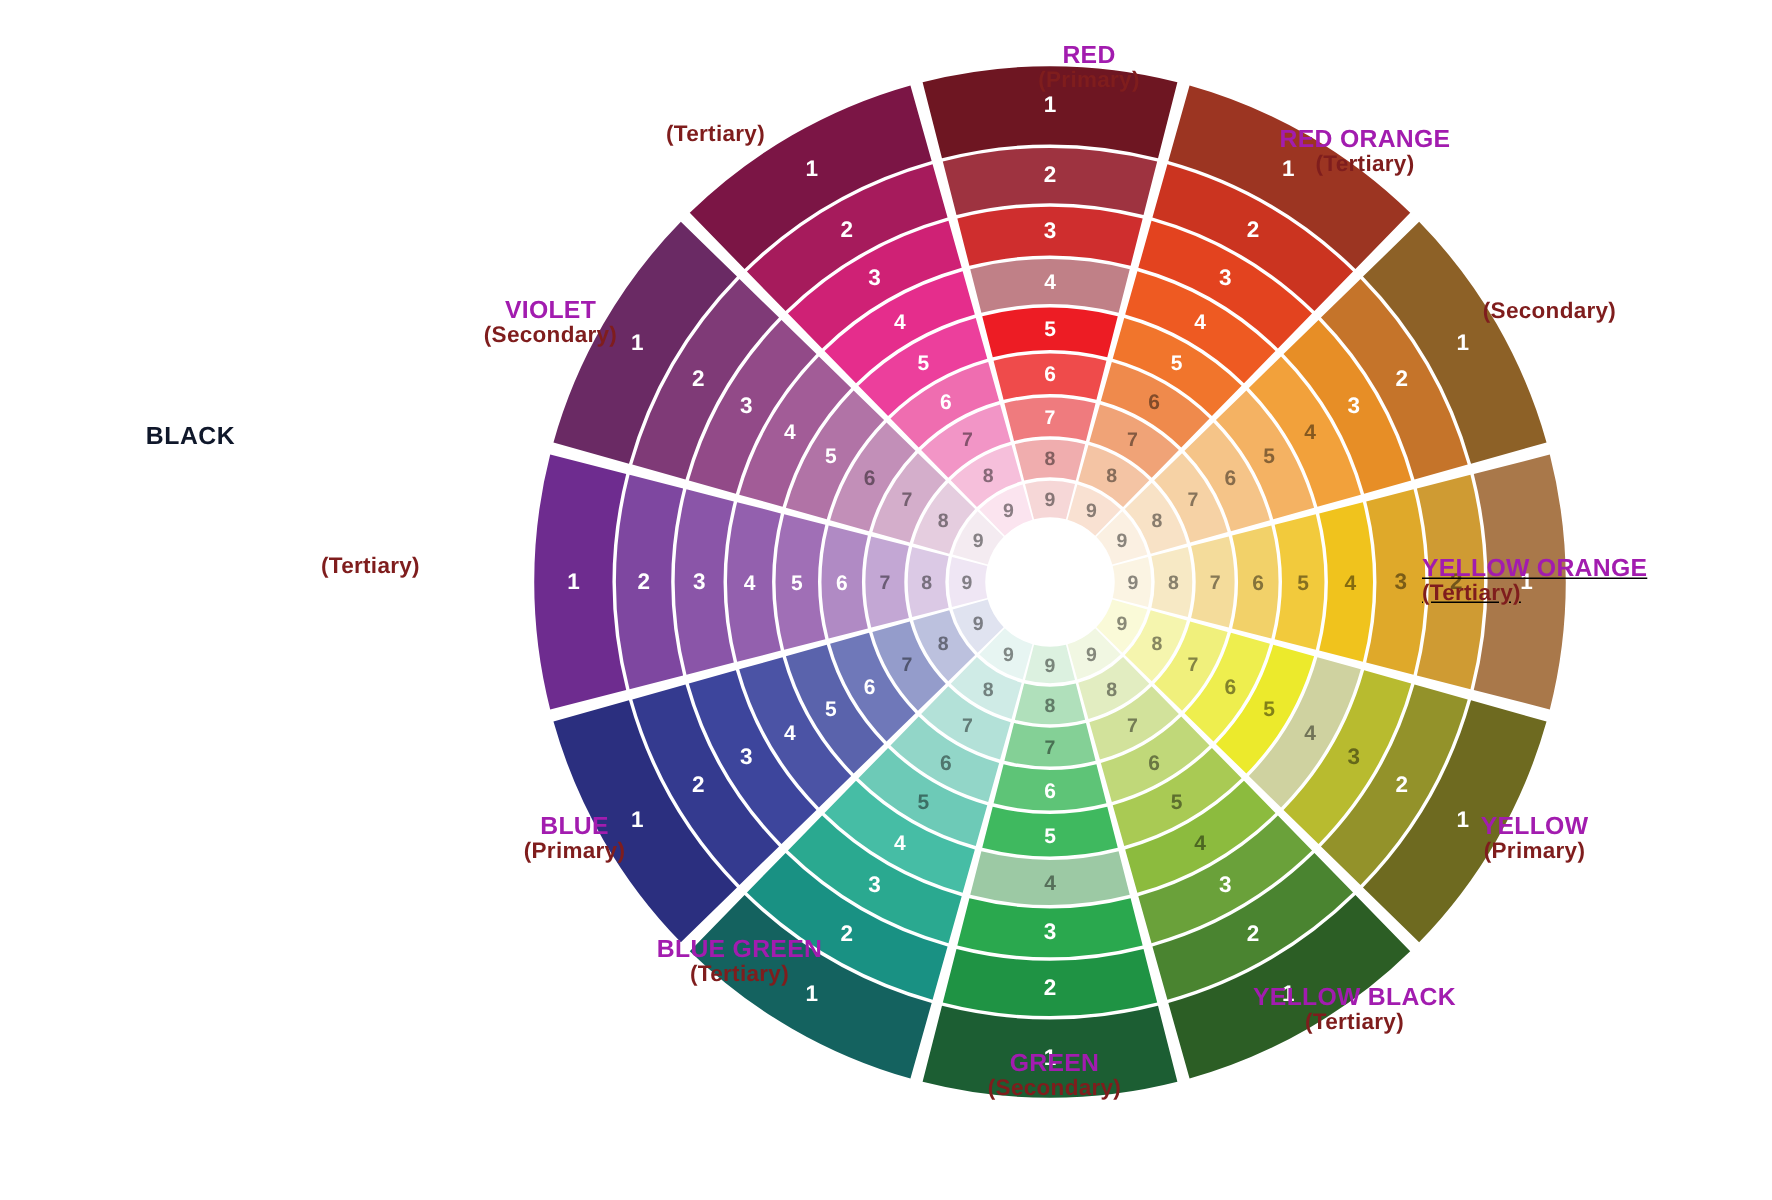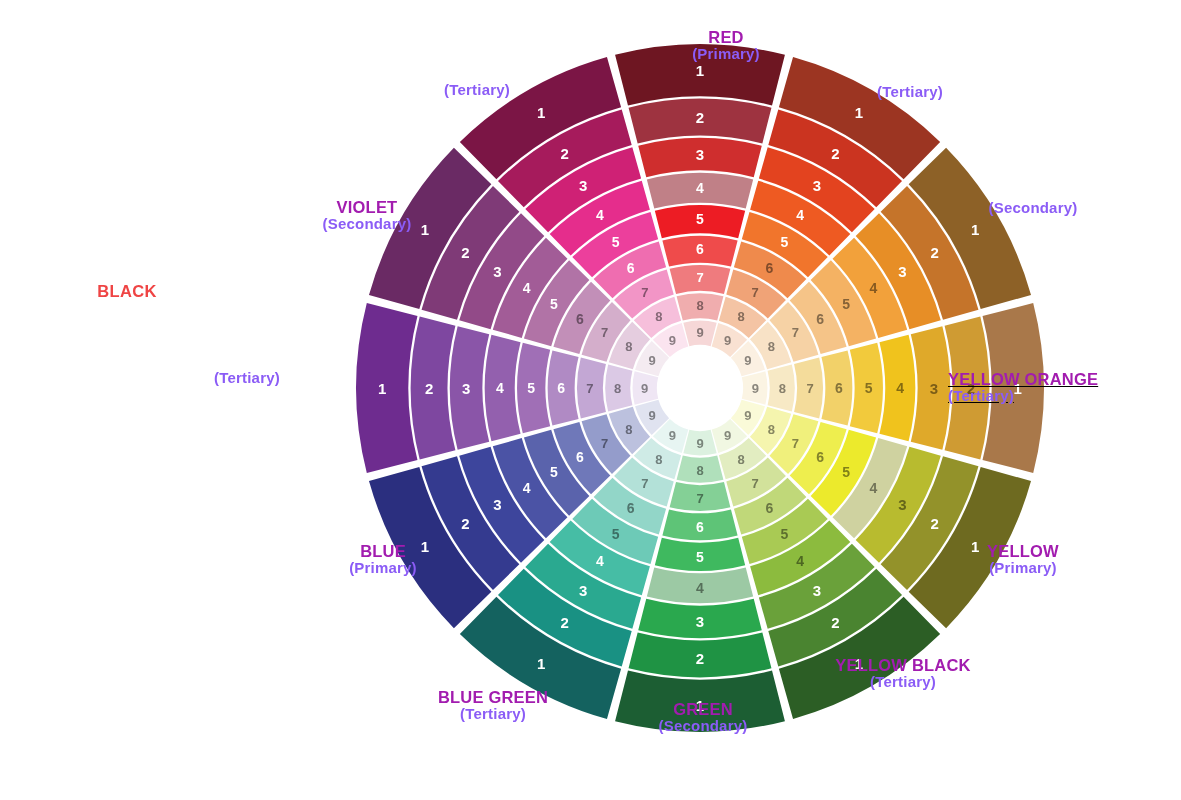--- a/index.html
+++ b/index.html
@@ -3,38 +3,38 @@
 <meta charset="utf-8">
 <style>
   html,body{margin:0;padding:0;background:#ffffff;}
   body{width:1181px;height:800px;position:relative;overflow:hidden;
        font-family:"Liberation Sans",sans-serif;}
 
   #wheel-wrap{position:absolute;left:0;top:0;width:1181px;height:800px;}
 
   .wheel-label{position:absolute;text-align:center;line-height:1.12;white-space:nowrap;}
   .wheel-label .name{font-size:16.5px;font-weight:bold;color:#a21caf;letter-spacing:.2px;}
-  .wheel-label .cls{font-size:15px;font-weight:bold;color:#8b5cf6;letter-spacing:.2px;}
+  .wheel-label .cls{font-size:15px;font-weight:bold;color:#7f1d1d;letter-spacing:.2px;}
 
   .lbl-red        {left:602px;  top:28px;  width:248px;}
   .lbl-red-violet {left:362px;  top:82px;  width:230px;}
   .lbl-violet     {left:262px;  top:198px; width:210px;text-align:center;}
   .lbl-blue-violet{left:214px;  top:370px; width:230px; text-align:left;}
   .lbl-blue       {left:288px;  top:542px; width:190px;}
-  .lbl-blue-green {left:378px;  top:688px; width:230px;}
+  .lbl-blue-green {left:378px;  top:624px; width:230px;}
   .lbl-green      {left:588px;  top:700px; width:230px;}
   .lbl-yellow-green{left:778px; top:656px; width:250px;}
   .lbl-yellow     {left:908px;  top:542px; width:230px;}
   .lbl-yellow-orange{left:948px;top:370px; width:232px; text-align:left;text-decoration:underline;}
   .lbl-orange     {left:918px;  top:200px; width:230px;}
   .lbl-red-orange {left:790px;  top:84px;  width:240px;}
 
   #black-legend{position:absolute;left:52px;top:282px;width:150px;height:220px;}
   #black-legend .bl-title{position:absolute;left:0;top:0;width:150px;text-align:center;
-      font-size:16.5px;font-weight:bold;color:#ef4444;letter-spacing:.4px;}
+      font-size:16.5px;font-weight:bold;color:#0f172a;letter-spacing:.4px;}
 </style>
 </head>
 <body>
 
 <div id="wheel-wrap">
 
   <svg id="wheel-svg" width="1181" height="800" viewBox="0 0 1181 800" xmlns="http://www.w3.org/2000/svg">
       <g>
         <path d="M 615.0693894752849 54.80394075574793 A 343.85 343.85 0 0 1 784.9306105247151 54.803940755747874
           L 772.0143994886967 105.47625537800178 A 291.5574386102225 291.5574386102225 0 0 0 627.9856005113033 105.47625537800178 Z" fill="#6e1622"></path>
@@ -384,20 +384,21 @@
         <text x="672.3508945608381" y="340.11034459554276" text-anchor="middle" dominant-baseline="central" font-family="&quot;Liberation Sans&quot;, sans-serif" font-size="13" font-weight="bold" fill="rgb(138,125,131)">9</text>
       </g>
       <circle cx="700" cy="388" r="42" fill="#ffffff"></circle>
     </svg>
 
   <div class="wheel-label lbl-red">
     <div class="name">RED</div>
     <div class="cls">(Primary)</div>
   </div>
   <div class="wheel-label lbl-red-orange">
+    <div class="name">RED ORANGE</div>
     <div class="cls">(Tertiary)</div>
   </div>
   <div class="wheel-label lbl-orange">
     <div class="cls">(Secondary)</div>
   </div>
   <div class="wheel-label lbl-yellow-orange">
     <div class="name">YELLOW ORANGE</div>
     <div class="cls">(Tertiary)</div>
   </div>
   <div class="wheel-label lbl-yellow">

